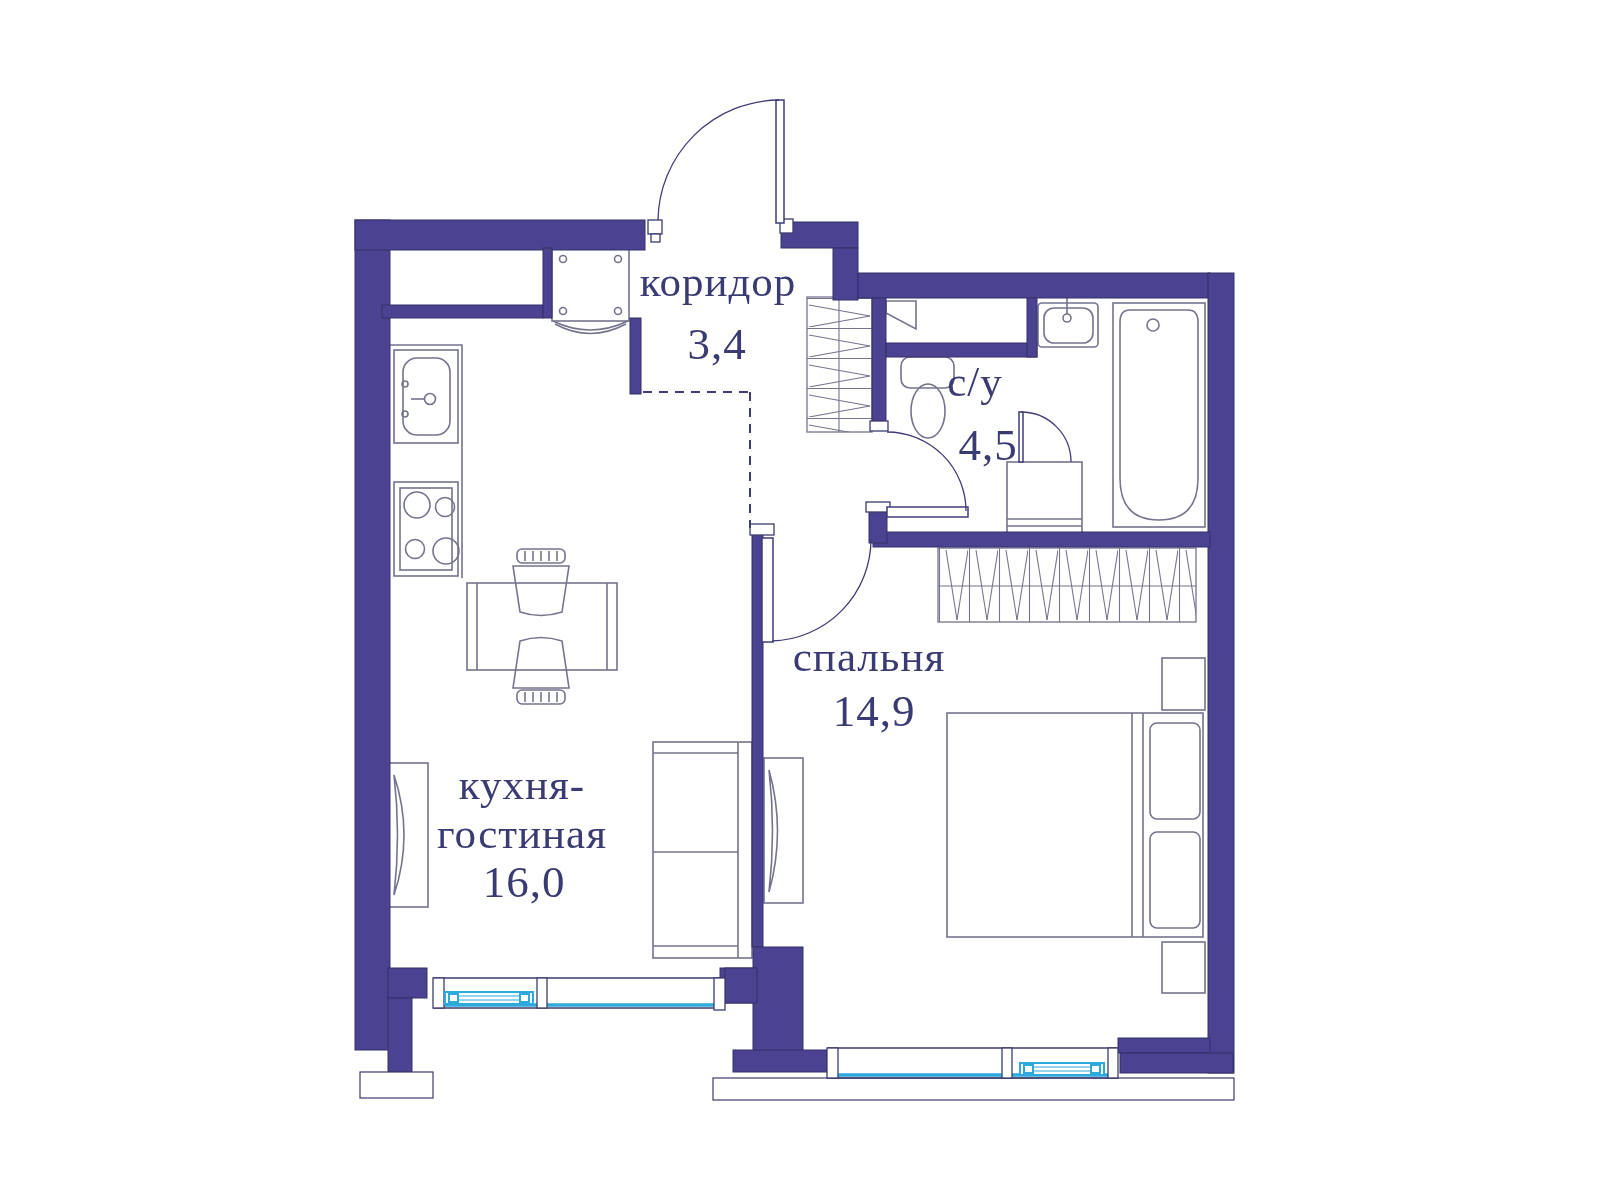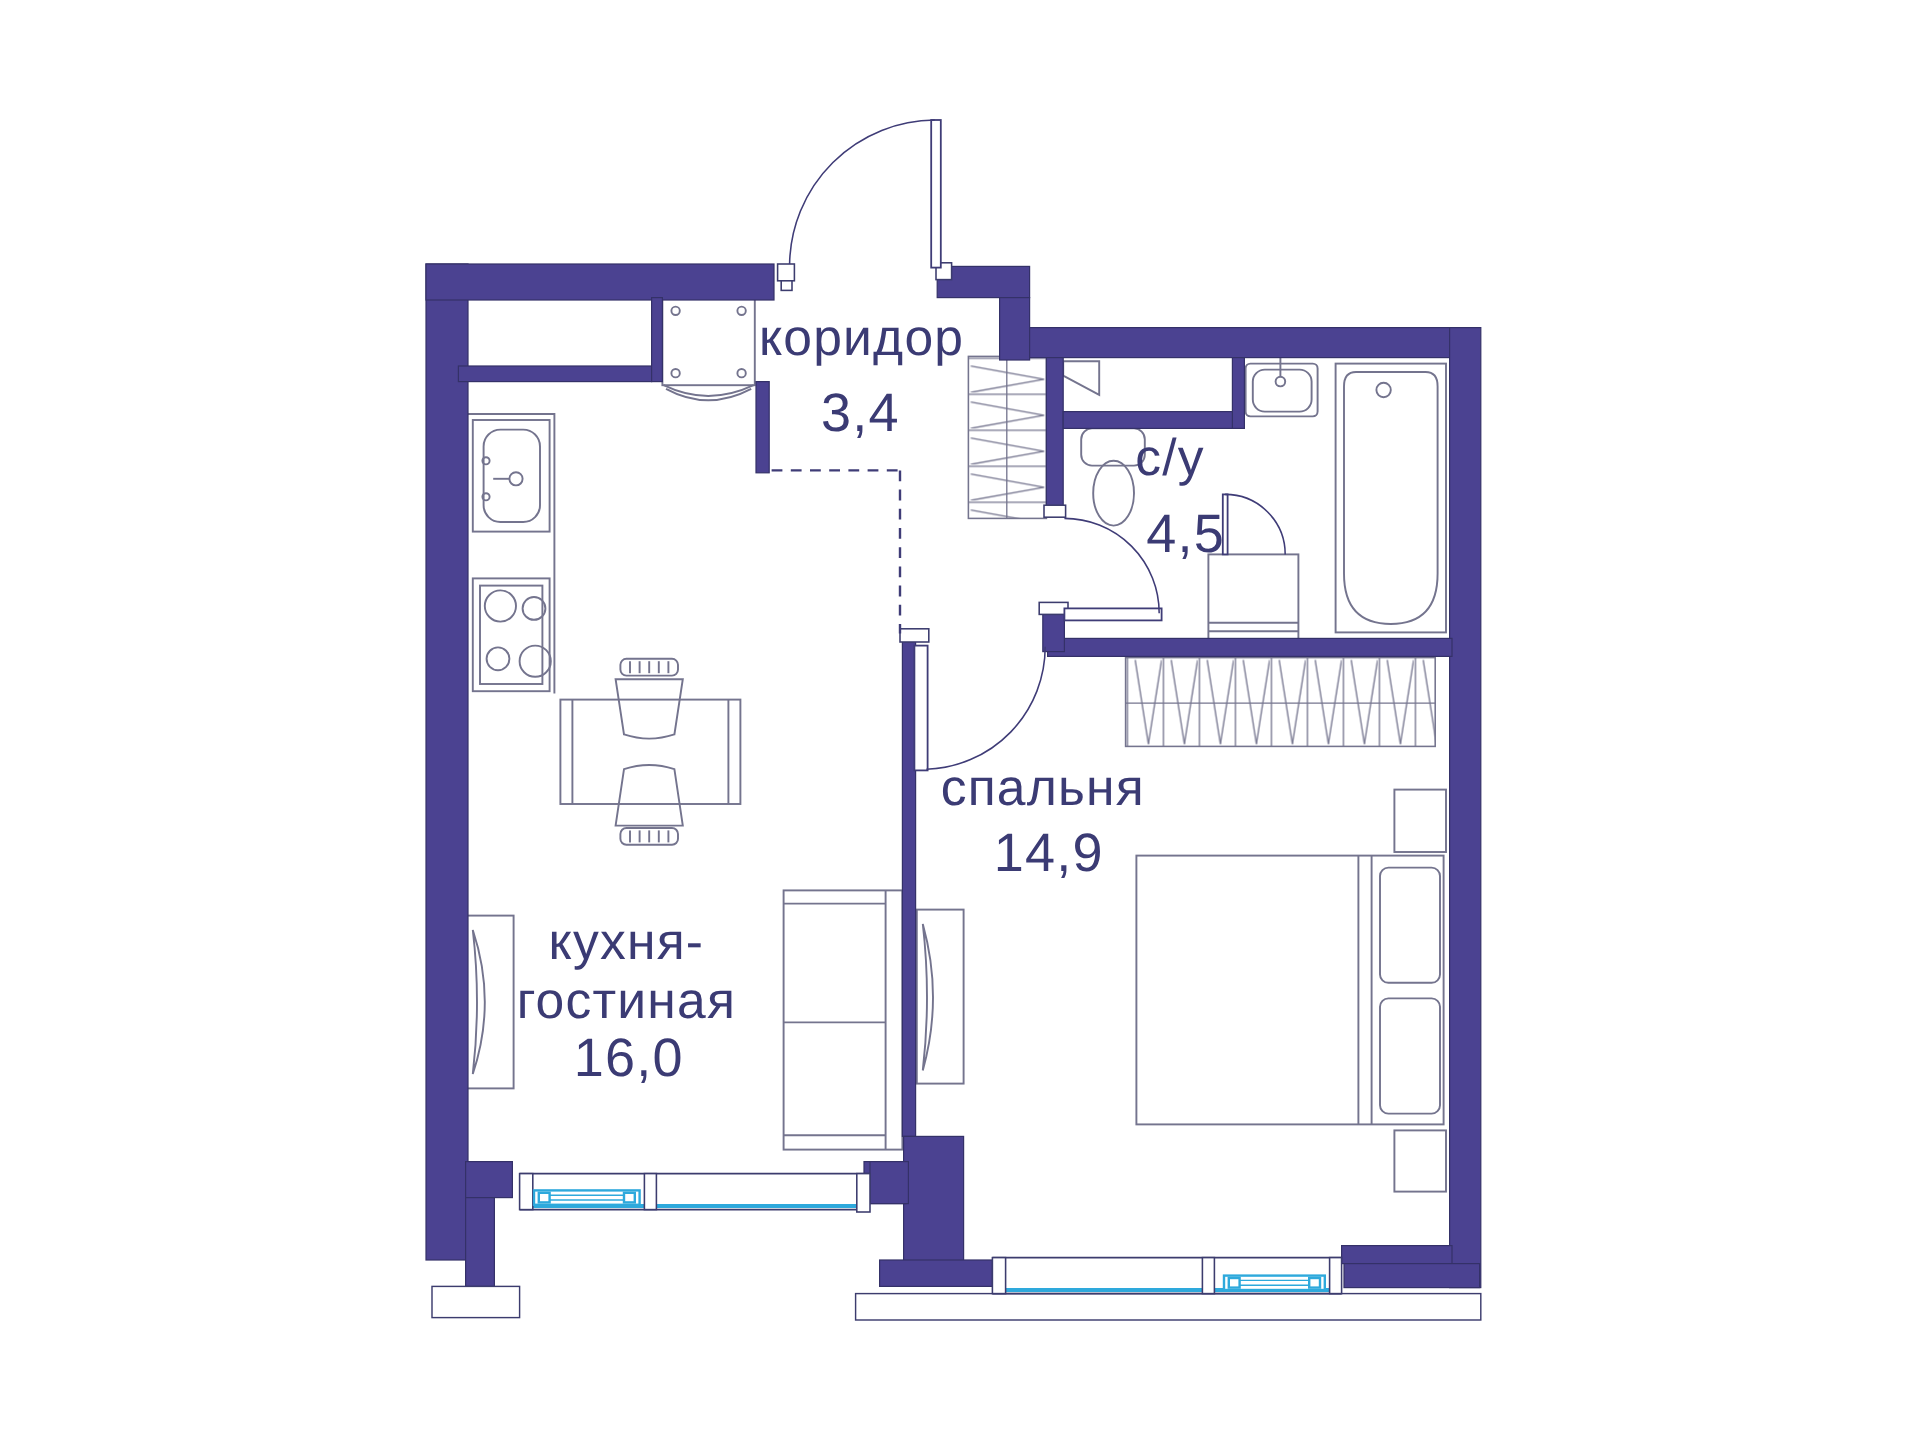--- a/index.html
+++ b/index.html
@@ -2,21 +2,21 @@
 <html style="--wall: #4b4291; --wall-outline: #343168; --label-text: #3b3b74; --window-glass: #2ea9dc; --furniture-line: #74748e; --door-line: #3f3c77; --background: #ffffff;"><head>
 <meta charset="utf-8">
 <style>
   :root{
     --wall:#4b4291; --wall-outline:#343168; --label-text:#3b3b74;
     --window-glass:#2ea9dc; --furniture-line:#74748e; --door-line:#3f3c77;
     --background:#ffffff;
   }
   html,body{margin:0;padding:0;background:var(--background);}
   .stage{position:relative;width:1600px;height:1200px;background:var(--background);
-         font-family:Liberation Sans, sans-serif;}
+         font-family:Liberation Serif, serif;}
   svg{display:block;}
   .wall{fill:var(--wall);stroke:var(--wall-outline);stroke-width:1;}
   .jamb{fill:#ffffff;stroke:#3c3c6e;stroke-width:1.3;}
   .furn{fill:none;stroke:var(--furniture-line);stroke-width:1.6;}
   .furnw{fill:#ffffff;stroke:var(--furniture-line);stroke-width:1.6;}
   .door{fill:#ffffff;stroke:var(--door-line);stroke-width:1.5;}
   .arc{fill:none;stroke:var(--door-line);stroke-width:1.3;}
   .dash{fill:none;stroke:var(--door-line);stroke-width:2;stroke-dasharray:9 7;}
   .winline{stroke:#3c3c6e;stroke-width:1.4;}
   .glass{stroke:var(--window-glass);stroke-width:3.5;}

